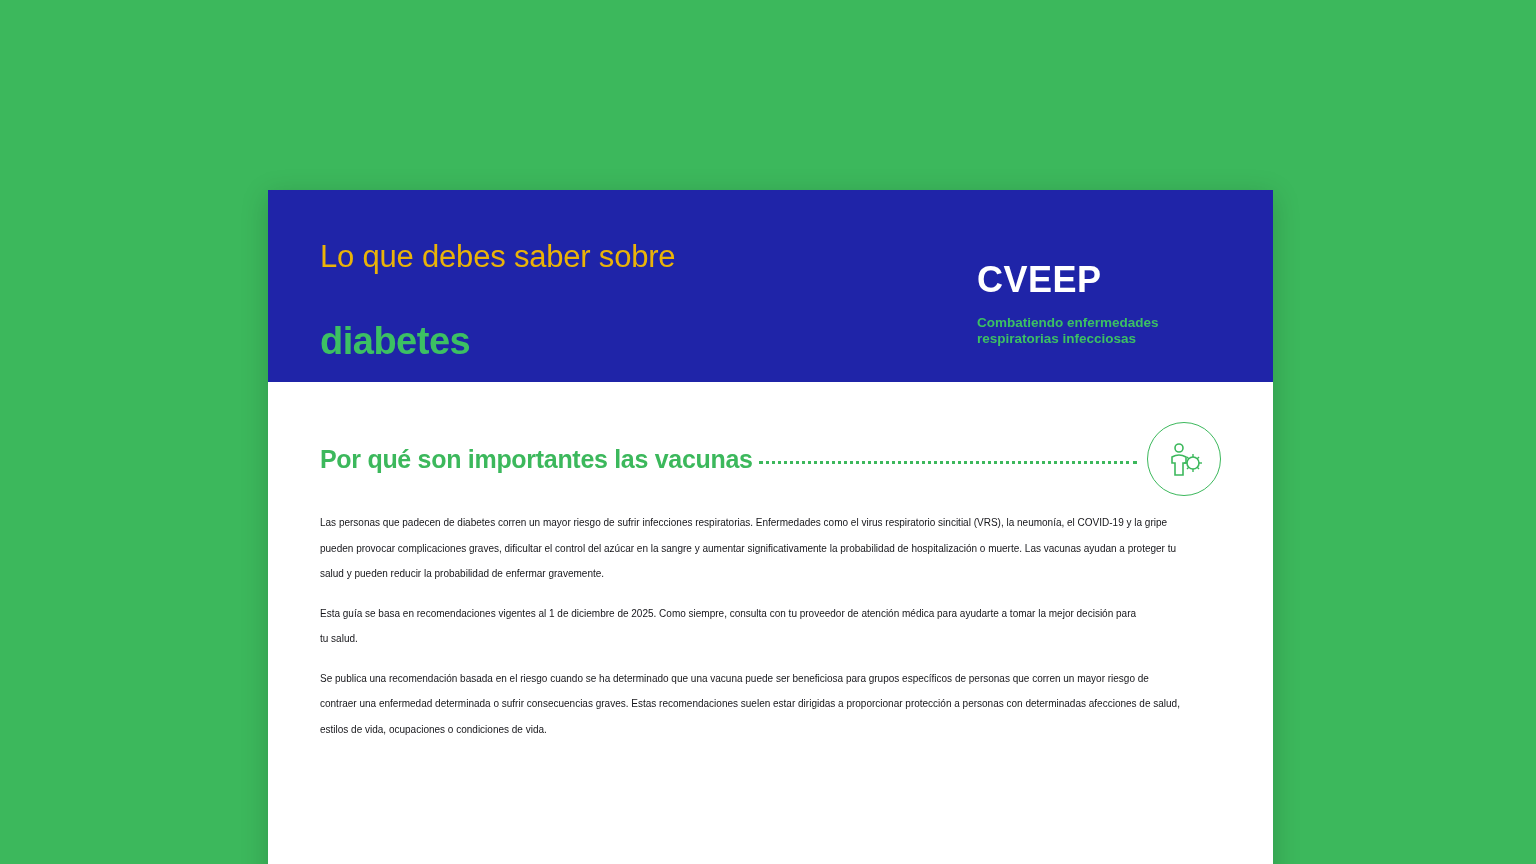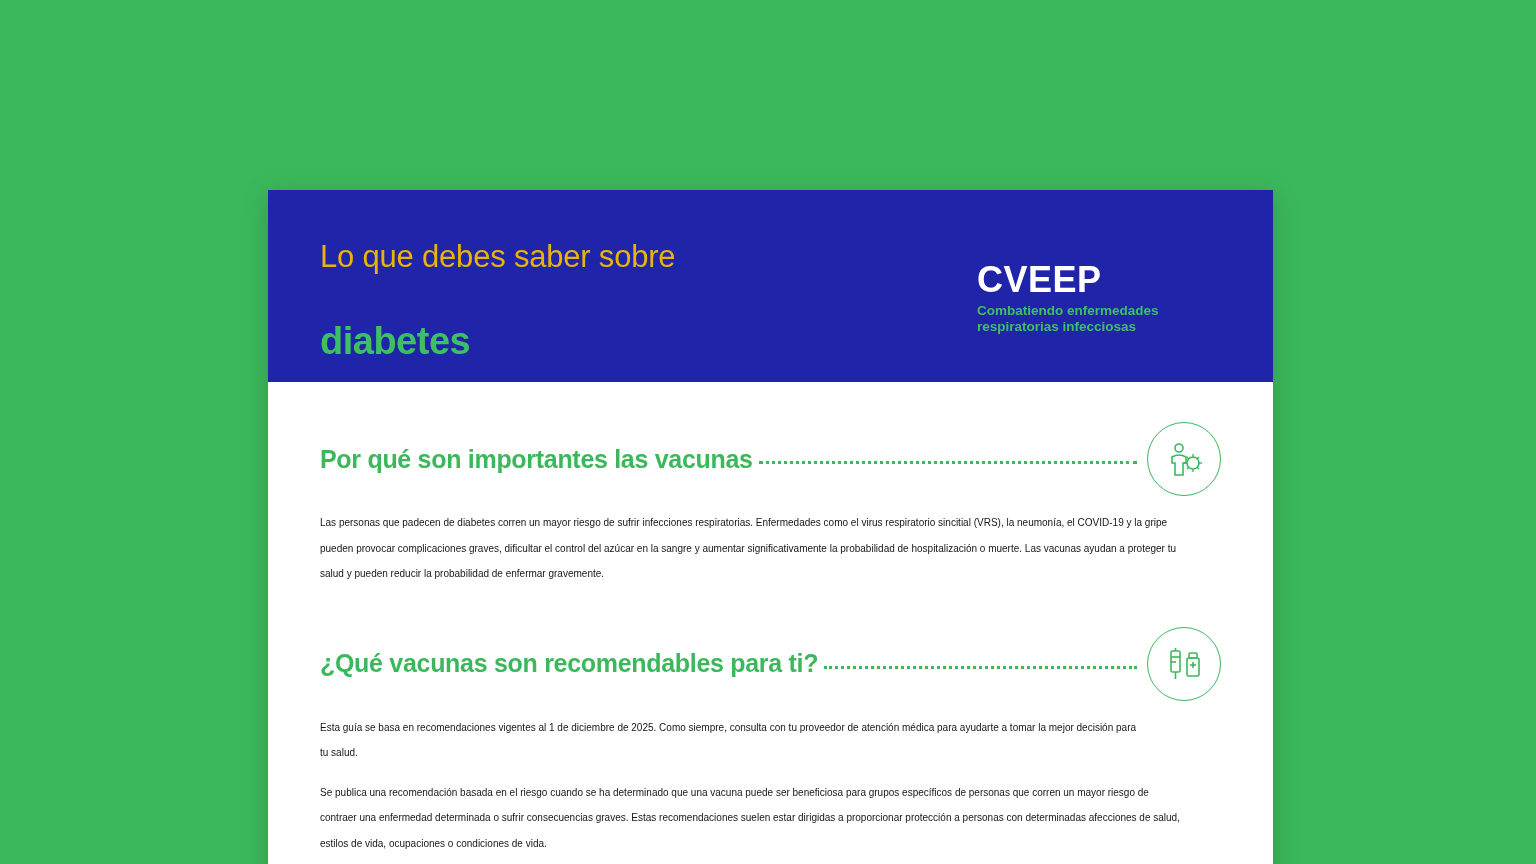--- a/index.html
+++ b/index.html
@@ -81,21 +81,21 @@
     font-weight: bold;
     letter-spacing: 0.5px;
     line-height: 38px;
   }
 
   .logo-tag {
     color: #3cc063;
     font-size: 13.5px;
     font-weight: bold;
     line-height: 16px;
-    margin-top: 4px;
+    margin-top: 16px;
   }
 
   
   .body-area {
     position: relative;
     padding: 0 52px;
     box-sizing: border-box;
   }
 
   .section {
@@ -191,39 +191,20 @@
                 <line x1="37" y1="20" x2="35" y2="22"></line>
                 <line x1="27" y1="30" x2="25" y2="32"></line>
               </g>
             </svg>
           </div>
         </div>
         <p class="body-text">Las personas que padecen de diabetes corren un mayor riesgo de sufrir infecciones respiratorias. Enfermedades como el virus respiratorio sincitial (VRS), la neumonía, el COVID-19 y la gripe pueden provocar complicaciones graves, dificultar el control del azúcar en la sangre y aumentar significativamente la probabilidad de hospitalización o muerte. Las vacunas ayudan a proteger tu salud y pueden reducir la probabilidad de enfermar gravemente.</p>
       </div>
 
       <div class="section">
-        <div class="section-head">
-          <div class="section-title">¿Qué vacunas son recomendables para ti?</div>
-          <div class="dotline"></div>
-          <div class="icon-circle">
-            <svg width="44" height="44" viewBox="0 0 44 44" aria-hidden="true">
-              <g fill="none" stroke="#3cb85c" stroke-width="1.6">
-                <rect x="9" y="9" width="9" height="21" rx="1.5"></rect>
-                <line x1="13.5" y1="6" x2="13.5" y2="9"></line>
-                <line x1="13.5" y1="30" x2="13.5" y2="37"></line>
-                <line x1="9" y1="15" x2="18" y2="15"></line>
-                <line x1="9" y1="20" x2="14" y2="20"></line>
-                <rect x="25" y="16" width="12" height="18" rx="1.5"></rect>
-                <rect x="27" y="11" width="8" height="5" rx="1"></rect>
-                <line x1="28" y1="23" x2="34" y2="23"></line>
-                <line x1="31" y1="20" x2="31" y2="26"></line>
-              </g>
-            </svg>
-          </div>
-        </div>
         <p class="body-text narrow">Esta guía se basa en recomendaciones vigentes al 1 de diciembre de 2025. Como siempre, consulta con tu proveedor de atención médica para ayudarte a tomar la mejor decisión para tu salud.</p>
         <p class="body-text">Se publica una recomendación basada en el riesgo cuando se ha determinado que una vacuna puede ser beneficiosa para grupos específicos de personas que corren un mayor riesgo de contraer una enfermedad determinada o sufrir consecuencias graves. Estas recomendaciones suelen estar dirigidas a proporcionar protección a personas con determinadas afecciones de salud, estilos de vida, ocupaciones o condiciones de vida.</p>
       </div>
 
     </div>
 
   </div>
 </div>
 
 </body></html>

